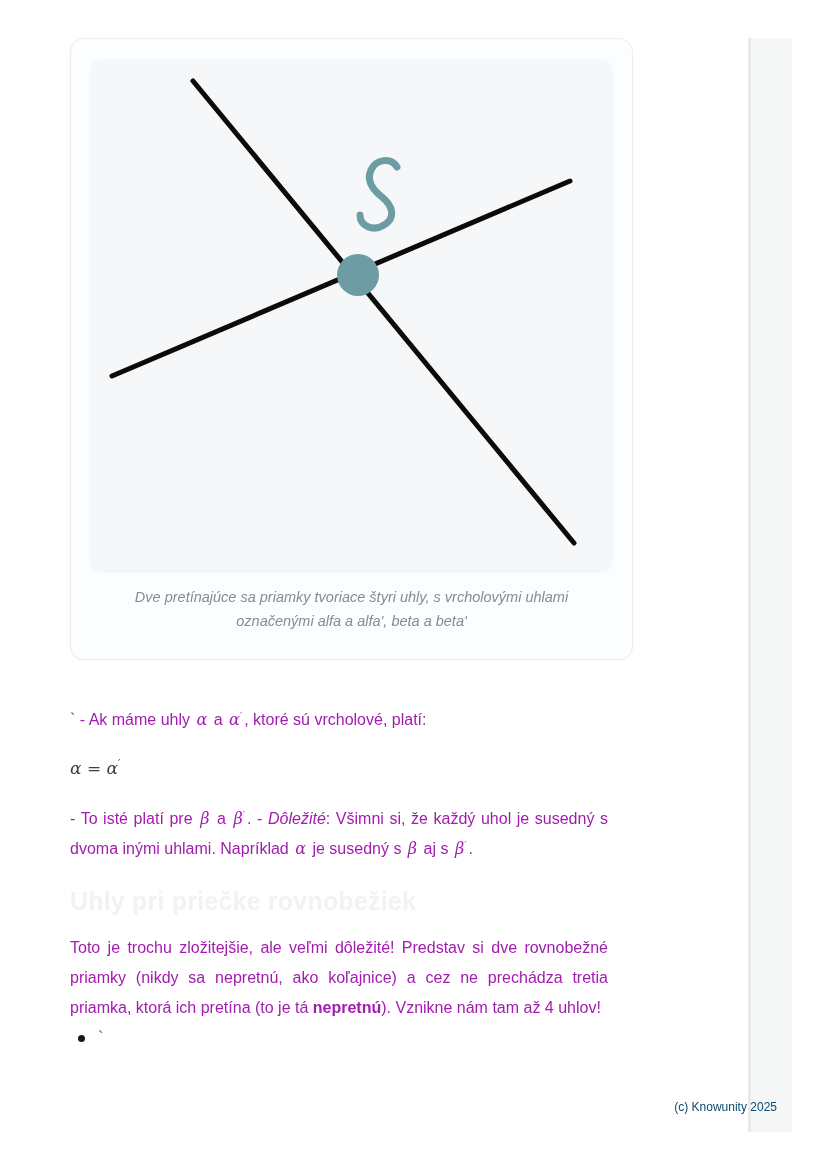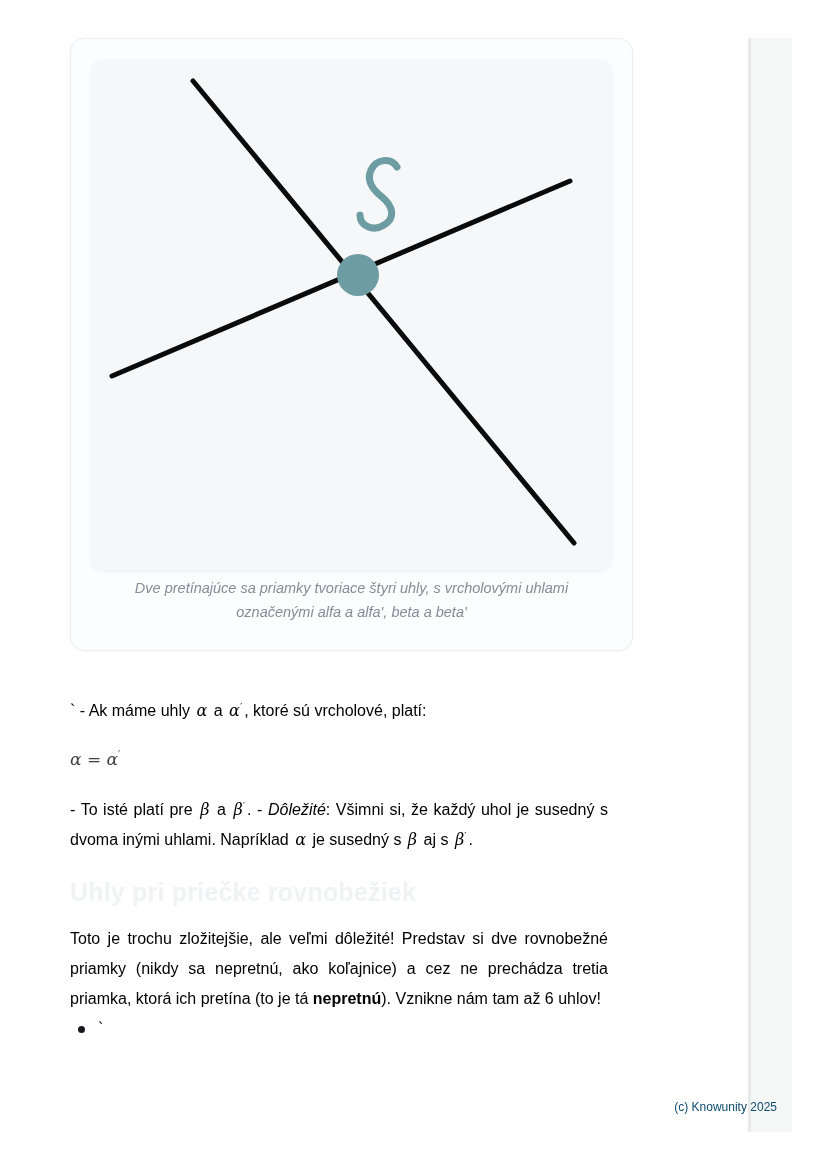--- a/index.html
+++ b/index.html
@@ -24,27 +24,27 @@
     border-radius:14px; padding:21px 21px 26px 21px;
     box-shadow:0 1px 2px rgba(30,41,59,0.03);
   }
   .figure-canvas {
     width:519px; height:510px; background:#f5f7f8; border-radius:10px;
     box-shadow:0 1px 4px rgba(30,41,59,0.08);
     overflow:hidden;
   }
   .figure-canvas svg { display:block; width:100%; height:100%; }
   .figure-caption {
-    margin-top:6px; padding:0 28px;
+    margin-top:15px; padding:0 28px;
     font-size:14.5px; font-style:italic; color:#858c96;
     text-align:center; line-height:24px;
   }
 
   
-  .para { font-size:16px; line-height:30px; color:#000000; }
+  .para { font-size:16px; line-height:30px; color:#a21caf; }
   .justify { text-align:justify; }
   .math {
     font-family:"DejaVu Serif", serif; font-style:italic;
     padding:0 2px; font-size:16px;
   }
   .math sup { font-size:10px; font-style:normal; vertical-align:super; line-height:0; }
 
   .p-intro { margin-top:45px; }
   .equation {
     margin-top:18px; height:30px; line-height:30px; text-align:left;
@@ -93,21 +93,21 @@
   </figure>
 
   <p class="para p-intro"><span>` - Ak máme uhly </span><span class="math">α</span><span> a </span><span class="math"><span>α</span><sup>′</sup></span><span>, ktoré sú vrcholové, platí:</span></p>
 
   <div class="equation"><span>α</span><span> = </span><span>α</span><sup>′</sup></div>
 
   <p class="para justify p-vertical"><span>- To isté platí pre </span><span class="math">β</span><span> a </span><span class="math"><span>β</span><sup>′</sup></span><span>. - </span><em>Dôležité</em><span>: Všimni si, že každý uhol je susedný s dvoma inými uhlami. Napríklad </span><span class="math">α</span><span> je susedný s </span><span class="math">β</span><span> aj s </span><span class="math"><span>β</span><sup>′</sup></span><span>.</span></p>
 
   <h2 class="faint-heading">Uhly pri priečke rovnobežiek</h2>
 
-  <p class="para justify p-transversal"><span>Toto je trochu zložitejšie, ale veľmi dôležité! Predstav si dve rovnobežné priamky (nikdy sa nepretnú, ako koľajnice) a cez ne prechádza tretia priamka, ktorá ich pretína (to je tá </span><strong>nepretnú</strong><span>). Vznikne nám tam až 6 uhlov!</span></p>
+  <p class="para justify p-transversal"><span>Toto je trochu zložitejšie, ale veľmi dôležité! Predstav si dve rovnobežné priamky (nikdy sa nepretnú, ako koľajnice) a cez ne prechádza tretia priamka, ktorá ich pretína (to je tá </span><strong>nepretnú</strong><span>). Vznikne nám tam až 4 uhlov!</span></p>
 
   <ul class="tick-list">
     <li>
       <span class="bullet-dot"></span>
       <span class="para">`</span>
     </li>
   </ul>
 
 </div>
 

